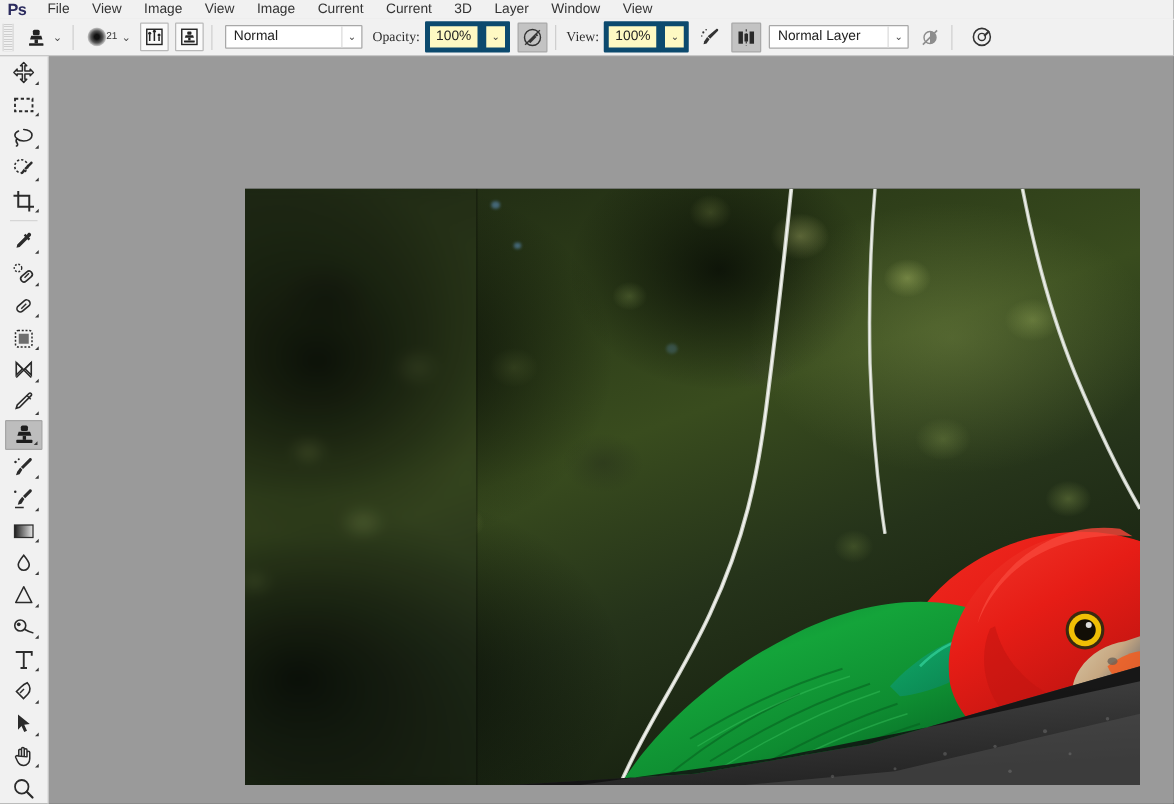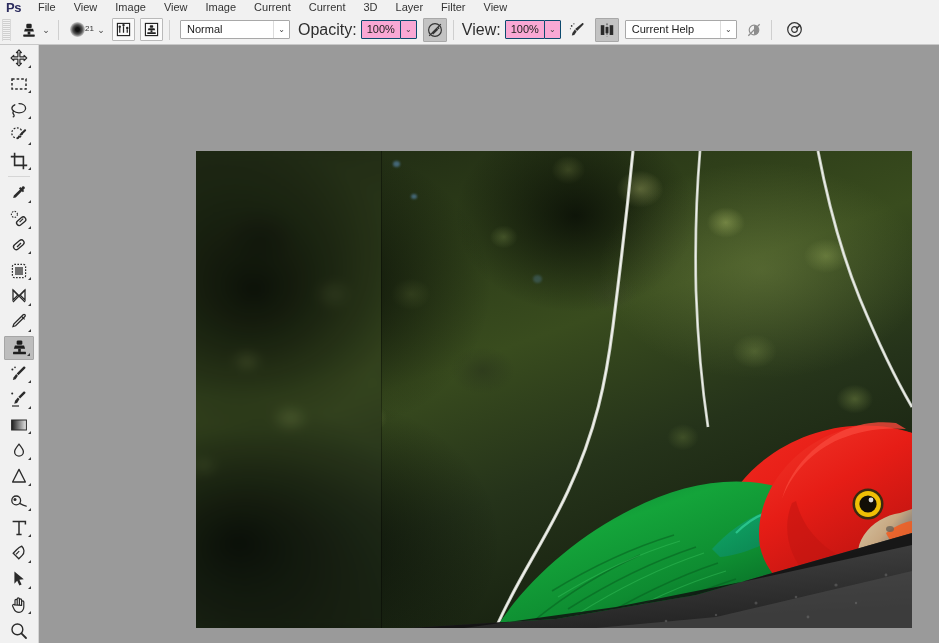--- a/index.html
+++ b/index.html
@@ -64,34 +64,34 @@
   }
   .icon-plain{
     width:22px;height:21px;display:flex;align-items:center;justify-content:center;
     margin-left:6px;cursor:default;
   }
   .icon-toggle{
     width:22px;height:22px;background:#c3c3c3;border:1px solid #a8a8a8;
     display:flex;align-items:center;justify-content:center;margin-left:6px;
     border-radius:1px;cursor:default;
   }
-  .opt-label{font-size:16px;color:#2e2e2e;margin-left:8px;margin-right:4px;white-space:nowrap;}
+  .opt-label{font-size:11px;color:#2e2e2e;margin-left:8px;margin-right:4px;white-space:nowrap;font-family:Liberation Serif, serif;}
   .combo{
     height:17px;border:1px solid #a8a8a8;background:#fff;
     display:flex;align-items:center;border-radius:1px;cursor:default;
   }
   .combo .txt{font-size:11px;color:#222;padding:0 6px;flex:1;line-height:17px;white-space:nowrap;}
   .combo .arrow{
     width:15px;height:100%;display:flex;align-items:center;justify-content:center;
     font-size:8px;color:#444;border-left:1px solid #dcdcdc;
   }
   .combo.blend{width:108px;margin-left:4px;}
   .combo.sample{width:110px;margin-left:6px;}
   .numfield{
-    height:17px;border:1px solid #0c4a6e;background:#f9a8d4;
+    height:17px;border:4px solid #0c4a6e;background:#fef9c3;
     display:flex;align-items:center;border-radius:1px;cursor:default;
   }
   .numfield .txt{font-size:11px;color:#222;padding:0 5px;line-height:17px;}
   .numfield .arrow{
     width:15px;height:100%;display:flex;align-items:center;justify-content:center;
     font-size:8px;color:#444;border-left:1px solid #dcdcdc;
   }
 
   
   .toolbar{
@@ -192,21 +192,21 @@
     <div class="ps-logo">Ps</div>
     <div class="menu-item">File</div>
     <div class="menu-item">View</div>
     <div class="menu-item">Image</div>
     <div class="menu-item">View</div>
     <div class="menu-item">Image</div>
     <div class="menu-item">Current</div>
     <div class="menu-item">Current</div>
     <div class="menu-item">3D</div>
     <div class="menu-item">Layer</div>
-    <div class="menu-item">Filter</div>
+    <div class="menu-item">Window</div>
     <div class="menu-item">View</div>
   </div>
 
   <div class="optionsbar">
     <div class="opt-grip"></div>
 
     <div class="tool-preview">
       <svg class="stamp-glyph" viewBox="0 0 20 20">
         <rect x="7" y="3" width="6" height="5" rx="1.4" fill="#222"></rect>
         <path d="M5.5 8.5h9l1 3.2h-11z" fill="#222"></path>
@@ -291,21 +291,21 @@
     <div class="icon-toggle">
       <svg width="16" height="16" viewBox="0 0 18 18">
         <rect x="2" y="3.6" width="4" height="11" fill="#2a2a2a"></rect>
         <rect x="7.4" y="5.6" width="3.2" height="7" fill="#2a2a2a"></rect>
         <rect x="12" y="3.6" width="4" height="11" fill="#2a2a2a"></rect>
         <path d="M9 1.6v14.8" stroke="#2a2a2a" stroke-width="1" stroke-dasharray="2 1.6"></path>
       </svg>
     </div>
 
     <div class="combo sample">
-      <span class="txt">Current Help</span>
+      <span class="txt">Normal Layer</span>
       <span class="arrow">⌄</span>
     </div>
 
     <div class="icon-plain">
       <svg width="16" height="16" viewBox="0 0 18 18">
         <circle cx="9" cy="9" r="5.4" fill="none" stroke="#8d8d8d" stroke-width="1.3"></circle>
         <path d="M9 3.6a5.4 5.4 0 0 1 0 10.8z" fill="#8d8d8d"></path>
         <path d="M2.6 15.4L15.4 2.6" stroke="#8d8d8d" stroke-width="1.4"></path>
       </svg>
     </div>

